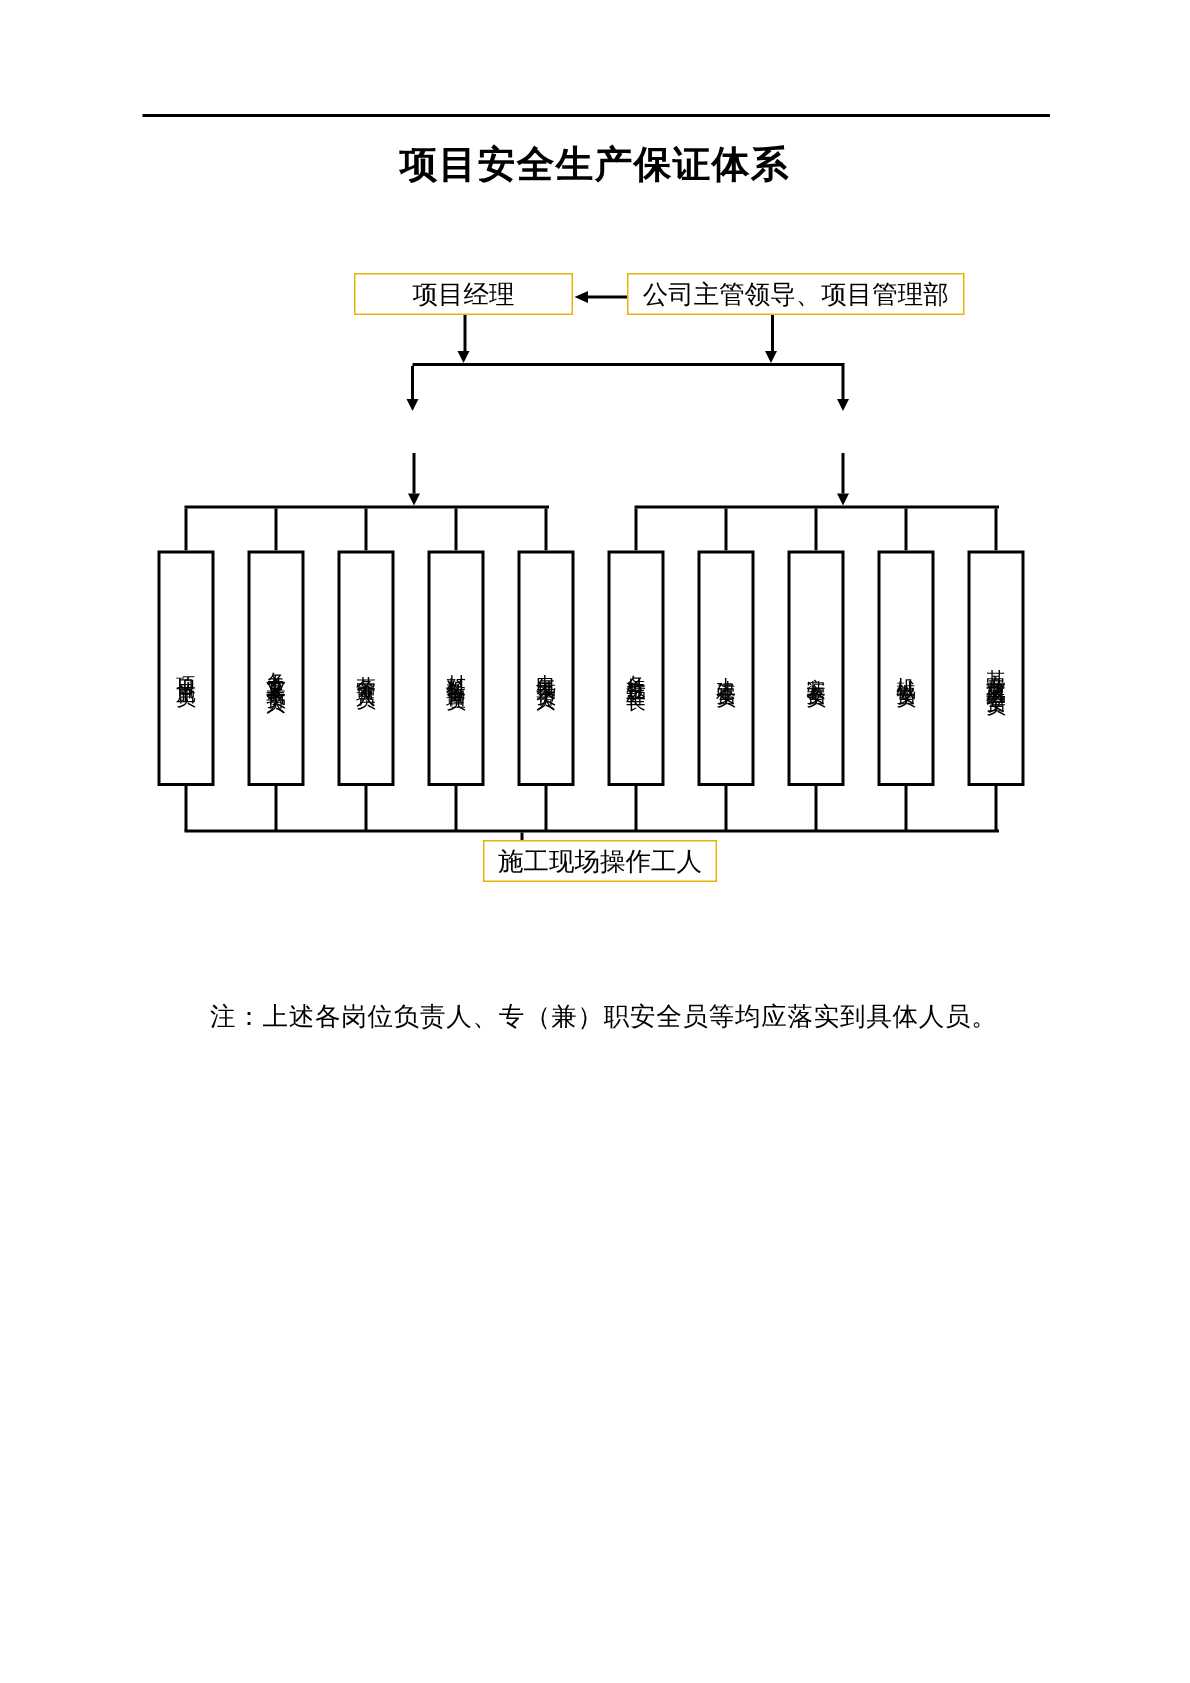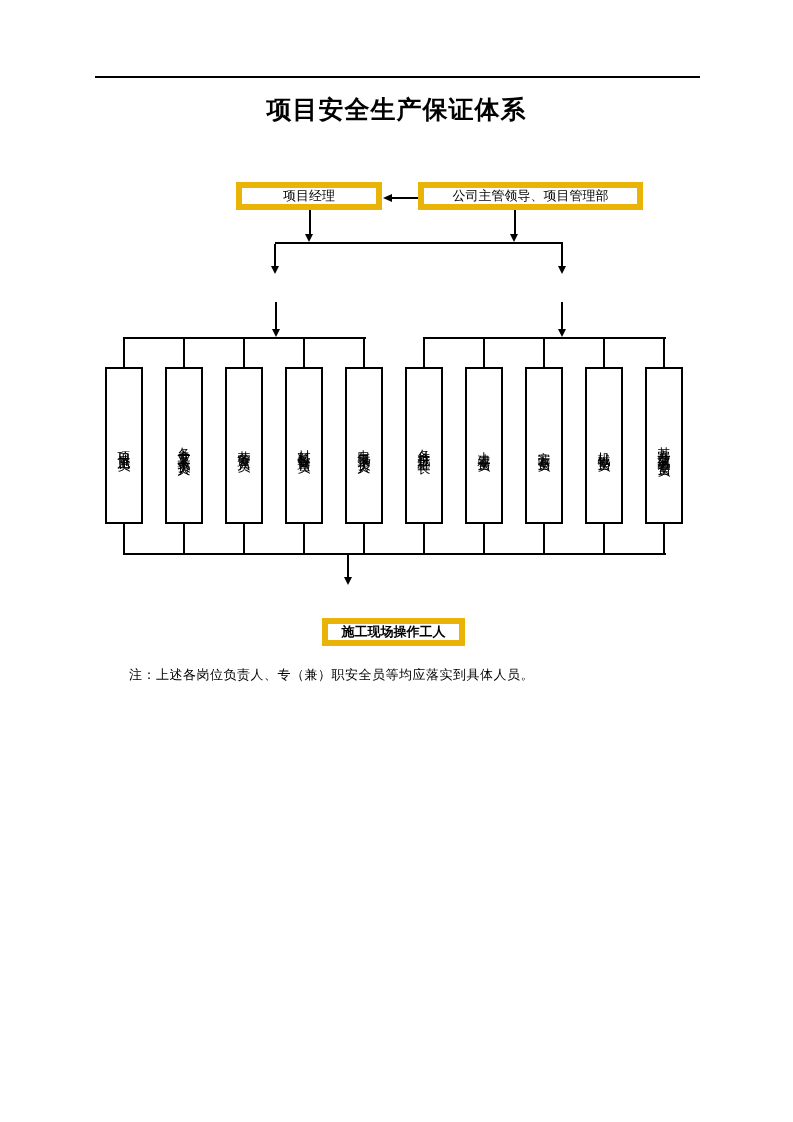--- a/index.html
+++ b/index.html
@@ -7,23 +7,23 @@
     position:relative;width:793px;height:1122px;background:#ffffff;
     font-family:"Liberation Serif","DejaVu Serif",serif;color:#000;
     overflow:hidden;
   }
   .rule{position:absolute;background:#000;}
   .title{
     position:absolute;left:0;top:93px;width:793px;text-align:center;
     font-size:25px;font-weight:bold;letter-spacing:1px;
   }
   .box{
-    position:absolute;box-sizing:border-box;border:6px solid #eab308;background:#fff;
+    position:absolute;box-sizing:border-box;border:1px solid #eab308;background:#fff;
     display:flex;align-items:center;justify-content:center;
-    font-size:13px;text-align:center;white-space:nowrap;
+    font-size:17px;text-align:center;white-space:nowrap;
   }
   .vbox{
     position:absolute;box-sizing:border-box;border:2px solid #000;background:#fff;
     display:flex;align-items:center;justify-content:center;
   }
   .vbox span{
     writing-mode:vertical-rl;text-orientation:upright;
     font-size:13px;letter-spacing:2px;line-height:1;
   }
   .hline{position:absolute;height:2px;background:#000;}
@@ -32,22 +32,22 @@
     position:absolute;width:0;height:0;
     border-left:4px solid transparent;border-right:4px solid transparent;
     border-top:8px solid #000;
   }
   .arr-left{
     position:absolute;width:0;height:0;
     border-top:4px solid transparent;border-bottom:4px solid transparent;
     border-right:9px solid #000;
   }
   .note{
-    position:absolute;left:129px;top:666px;width:600px;
-    font-size:13px;letter-spacing:0.5px;
+    position:absolute;left:140px;top:666px;width:600px;
+    font-size:17px;letter-spacing:0.5px;
   }
 </style>
 </head>
 <body>
 
 <div class="page">
 
   <div class="rule" style="left:95px;top:76px;width:605px;height:2px;"></div>
 
   <div class="title">项目安全生产保证体系</div>
@@ -128,17 +128,17 @@
   <div class="vline" style="left:423px;top:524px;height:30px;"></div>
   <div class="vline" style="left:483px;top:524px;height:30px;"></div>
   <div class="vline" style="left:543px;top:524px;height:30px;"></div>
   <div class="vline" style="left:603px;top:524px;height:30px;"></div>
   <div class="vline" style="left:663px;top:524px;height:30px;"></div>
 
   <div class="hline" style="left:123px;top:553px;width:543px;"></div>
   <div class="vline" style="left:347px;top:555px;height:22px;"></div>
   <div class="arr-down" style="left:344px;top:577px;"></div>
 
-  <div class="box" style="left:322px;top:618px;width:143px;height:28px;font-weight:bold;">施工现场操作工人</div>
+  <div class="box" style="left:322px;top:560px;width:156px;height:28px;">施工现场操作工人</div>
 
   <div class="note">注：上述各岗位负责人、专（兼）职安全员等均应落实到具体人员。</div>
 
 </div>
 
 </body></html>

